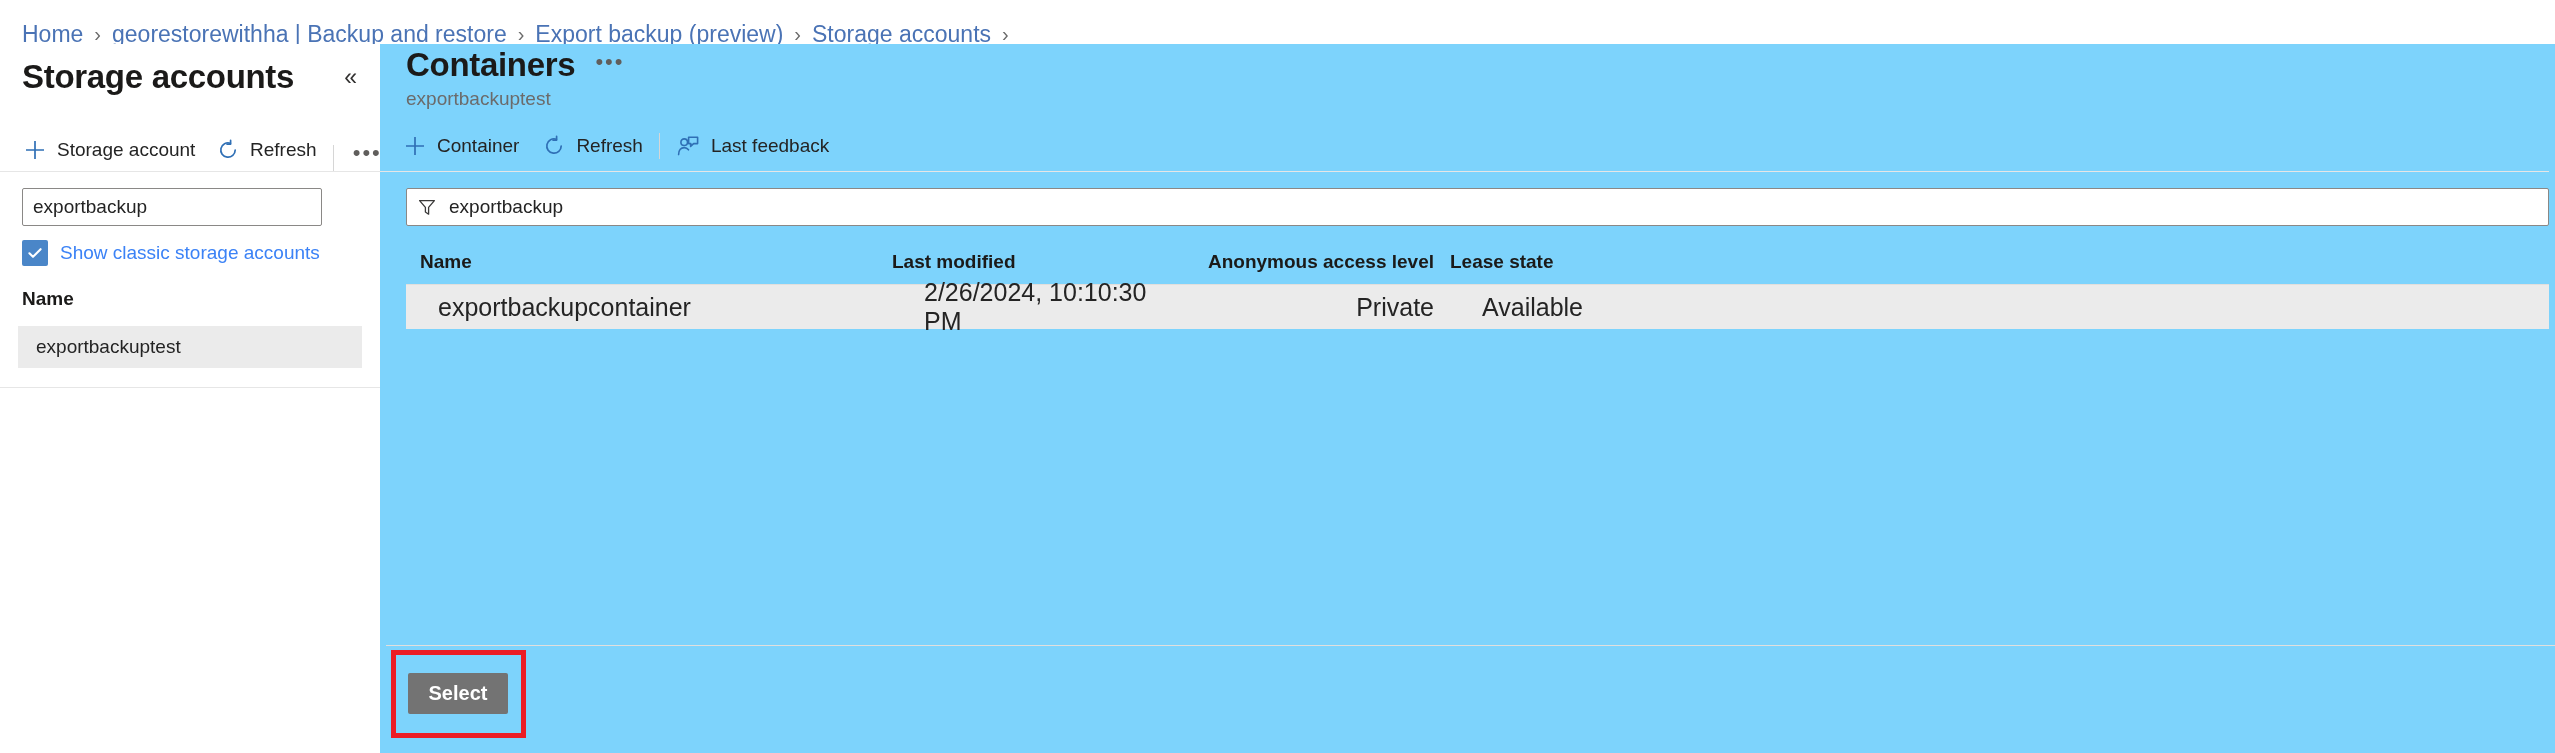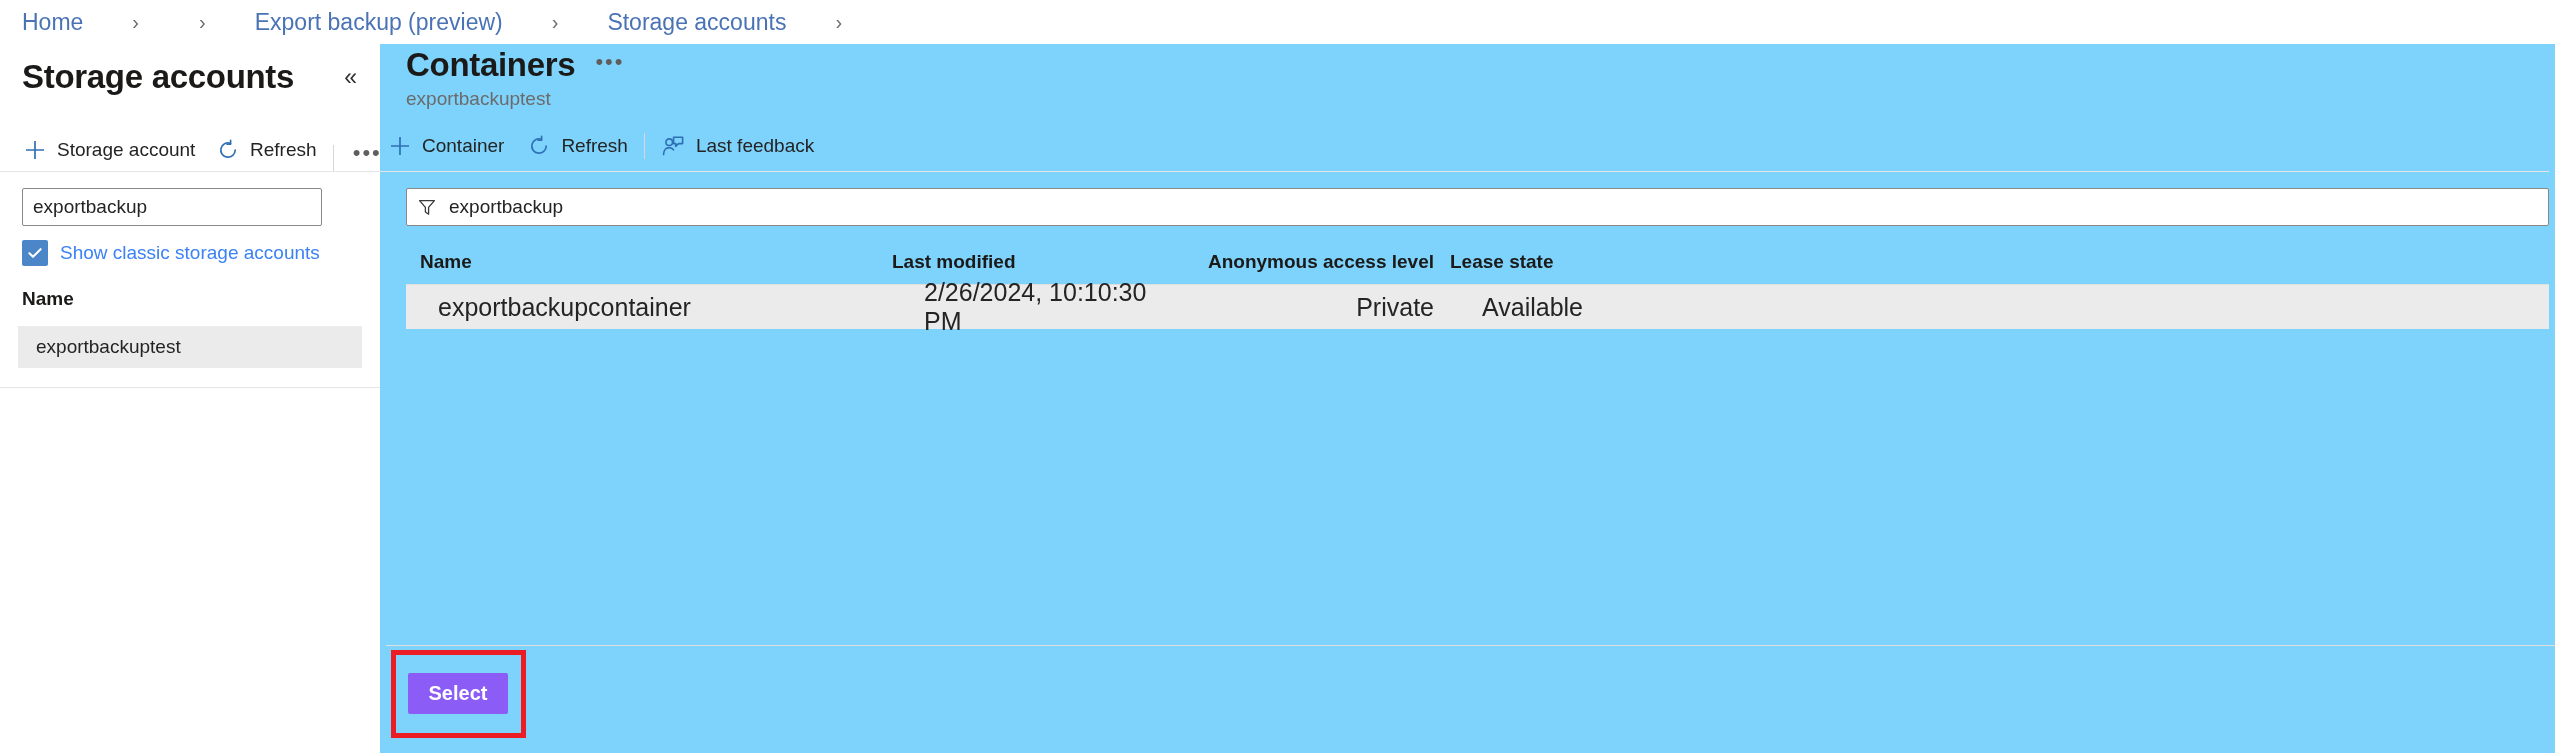--- a/index.html
+++ b/index.html
@@ -19,28 +19,27 @@
     position: relative;
     width: 2555px;
     height: 753px;
     background: #ffffff;
   }
 
   
   .breadcrumb {
     position: absolute;
     left: 0px;
-    top: 0px;
+    top: 12px;
     height: 44px;
     display: flex;
     align-items: center;
     padding-left: 22px;
     font-size: 23px;
     white-space: nowrap;
-    gap: 38px;
   }
   .crumb-link {
     color: #4a73b5;
     text-decoration: none;
     cursor: pointer;
   }
   .crumb-sep {
     color: #6b6b6b;
     margin: 0 11px;
     font-size: 20px;
@@ -244,21 +243,21 @@
     color: #6b6b6b;
   }
   .right-toolbar {
     position: absolute;
     left: 0;
     top: 76px;
     width: 2169px;
     height: 52px;
     display: flex;
     align-items: center;
-    padding-left: 9px;
+    padding-left: 24px;
     box-sizing: border-box;
     border-bottom: 1px solid #e6e6e6;
   }
   .right-filter-wrap {
     position: absolute;
     left: 26px;
     top: 144px;
     width: 2143px;
   }
   .filterbox {
@@ -328,21 +327,21 @@
     width: 2169px;
     height: 1px;
     background: #e1dfdd;
   }
   .select-btn {
     position: absolute;
     left: 408px;
     top: 673px;
     width: 100px;
     height: 41px;
-    background: #8b5cf6;
+    background: #737373;
     border: none;
     border-radius: 2px;
     color: #ffffff;
     font-family: "Liberation Sans", sans-serif;
     font-size: 20px;
     font-weight: 700;
     cursor: pointer;
     display: flex;
     align-items: center;
     justify-content: center;
@@ -359,20 +358,21 @@
   }
 </style>
 </head>
 <body>
 
 <div class="page">
 
   <div class="breadcrumb">
     <span class="crumb-link">Home</span>
     <span class="crumb-sep">›</span>
+    <span class="crumb-link">georestorewithha | Backup and restore</span>
     <span class="crumb-sep">›</span>
     <span class="crumb-link">Export backup (preview)</span>
     <span class="crumb-sep">›</span>
     <span class="crumb-link">Storage accounts</span>
     <span class="crumb-sep">›</span>
   </div>
 
   <div class="left-blade">
 
     <div class="left-title-row">

